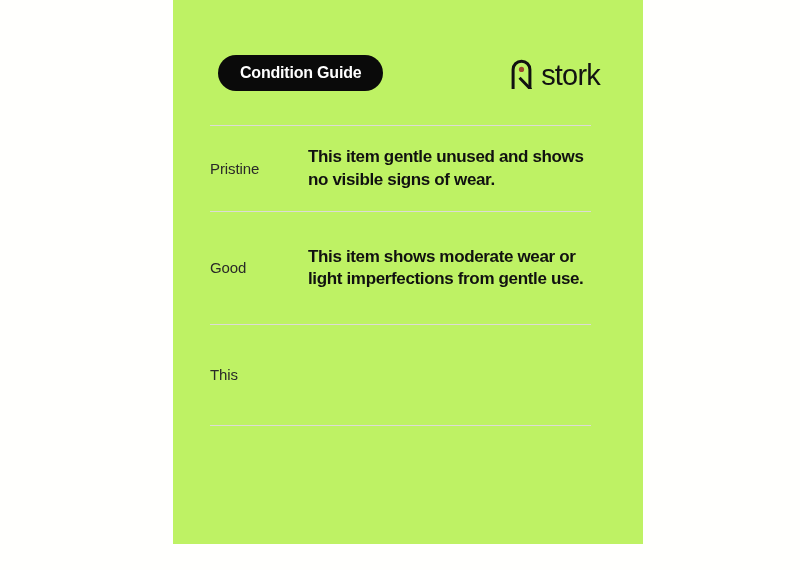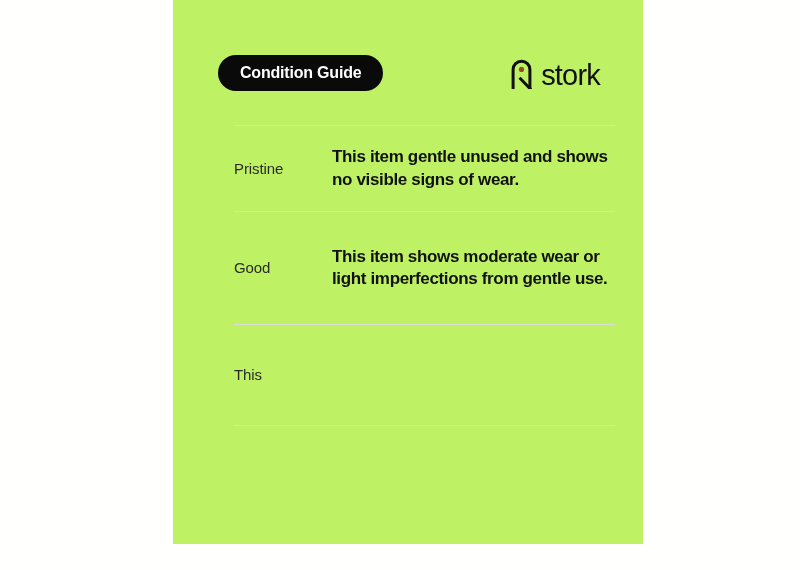--- a/index.html
+++ b/index.html
@@ -82,21 +82,21 @@
     color: #121212;
     letter-spacing: -0.8px;
     line-height: 1;
     position: relative;
     top: 1px;
   }
 
   
   .guide-table {
     position: absolute;
-    left: 61px;
+    left: 37px;
     top: 125px;
     width: 381px;
   }
 
   .guide-row {
     display: flex;
     align-items: center;
     border-top: 1px solid #dcdbd6;
     box-sizing: border-box;
   }

